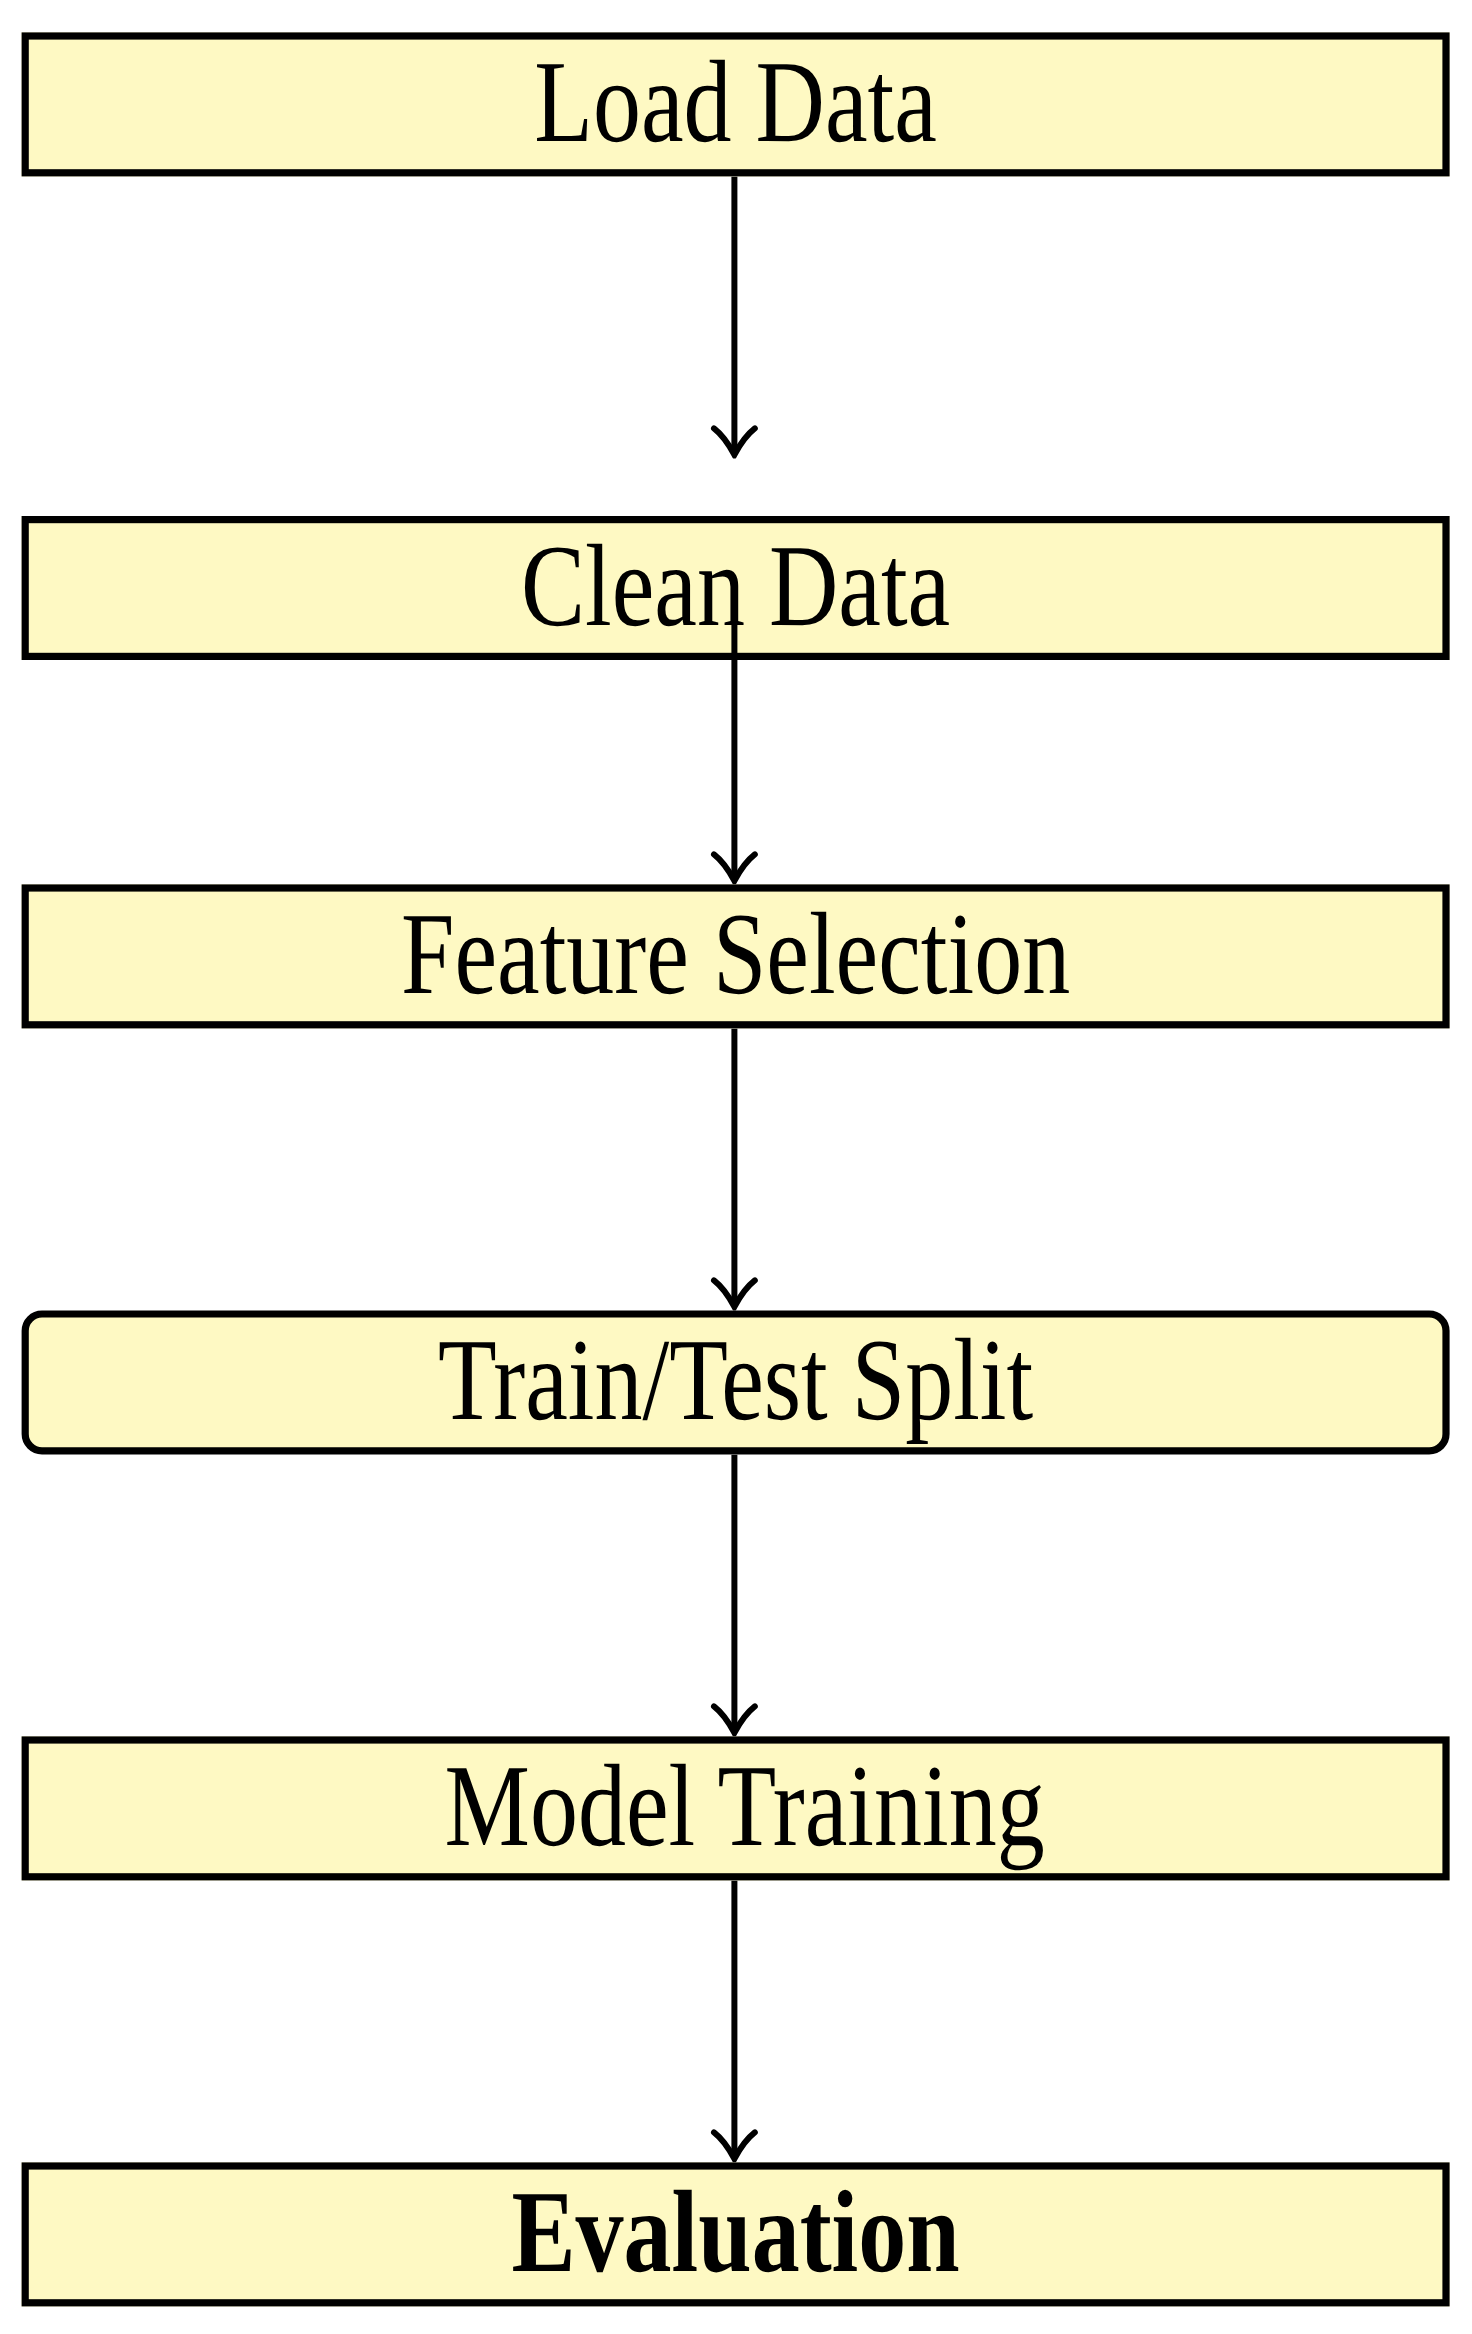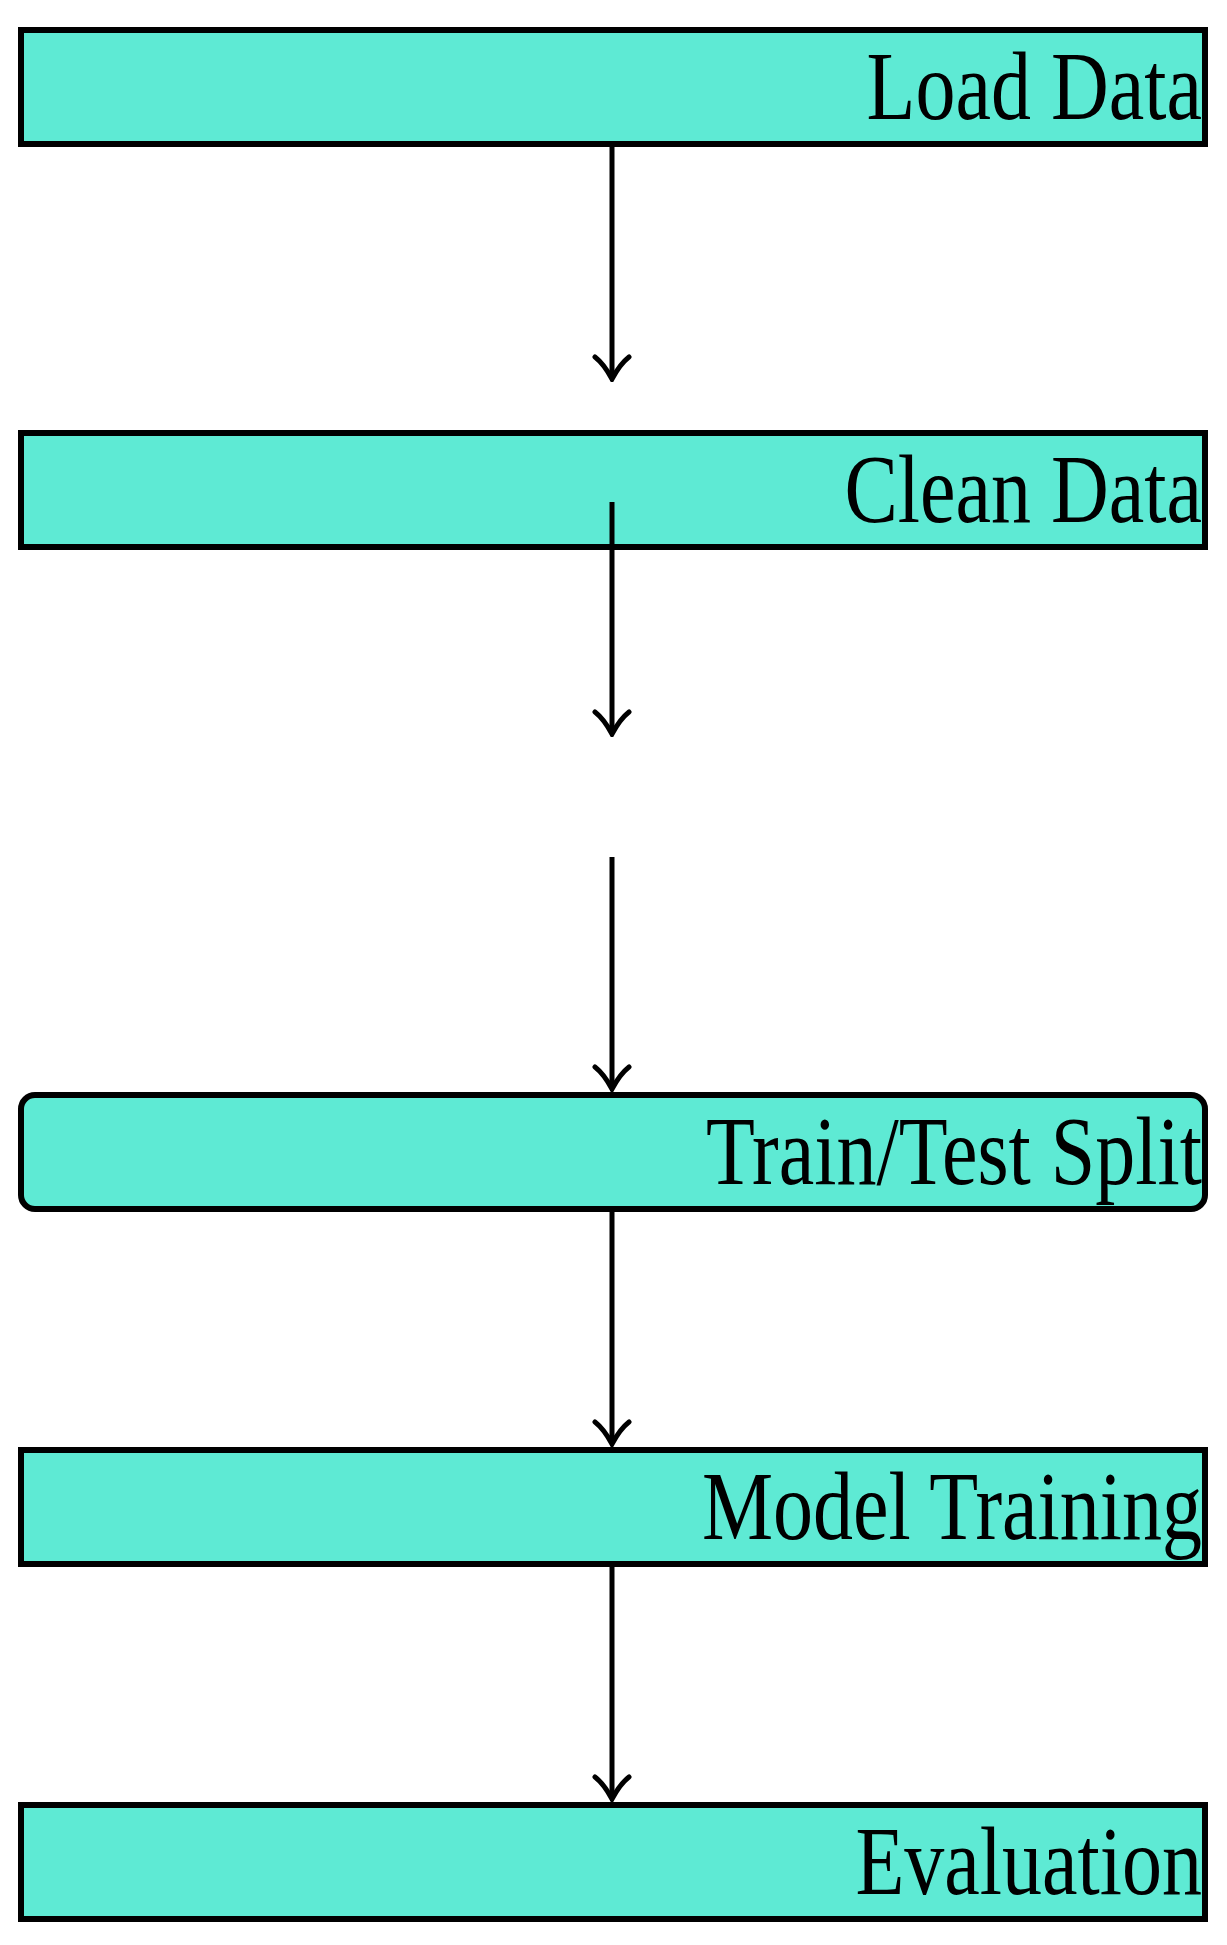--- a/index.html
+++ b/index.html
@@ -14,41 +14,41 @@
     background: #ffffff;
     overflow: hidden;
   }
   .flow-box {
     position: absolute;
     left: 18px;
     width: 1190px;
     height: 120px;
     box-sizing: border-box;
     border: 6px solid #000000;
-    background: #5eead4;
+    background: #fef9c3;
     display: flex;
     align-items: center;
-    justify-content: flex-end;
+    justify-content: center;
   }
   .flow-box .label {
     font-family: "Liberation Serif", "DejaVu Serif", serif;
     font-size: 80px;
     line-height: 1;
     color: #000000;
     white-space: nowrap;
     transform: scaleY(1.22);
     transform-origin: 50% 55%;
     letter-spacing: 0px;
   }
   .box-1 { top: 27px; }
   .box-2 { top: 382px; margin-top: 48px; }
   .box-3 { top: 737px; }
   .box-4 { top: 1092px; border-radius: 17px; }
   .box-5 { top: 1447px; padding-left: 15px; }
-  .box-6 { top: 1802px; }
+  .box-6 { top: 1802px; font-weight: bold; }
 
   .flow-arrow {
     position: absolute;
     left: 582px;
     width: 60px;
     height: 235px;
     display: block;
   }
   .arrow-1 { top: 147px; }
   .arrow-2 { top: 502px; }
@@ -72,20 +72,23 @@
 
   <div class="flow-box box-2">
     <span class="label">Clean Data</span>
   </div>
 
   <svg class="flow-arrow arrow-2" viewBox="0 0 60 235" aria-hidden="true">
     <line x1="30" y1="0" x2="30" y2="231" stroke="#000000" stroke-width="5"></line>
     <path d="M 13 210 Q 22 217 30 232 Q 38 217 47 210" fill="none" stroke="#000000" stroke-width="5" stroke-linecap="round"></path>
   </svg>
 
+  <div class="flow-box box-3">
+    <span class="label">Feature Selection</span>
+  </div>
 
   <svg class="flow-arrow arrow-3" viewBox="0 0 60 235" aria-hidden="true">
     <line x1="30" y1="0" x2="30" y2="231" stroke="#000000" stroke-width="5"></line>
     <path d="M 13 210 Q 22 217 30 232 Q 38 217 47 210" fill="none" stroke="#000000" stroke-width="5" stroke-linecap="round"></path>
   </svg>
 
   <div class="flow-box box-4">
     <span class="label">Train/Test Split</span>
   </div>
 

